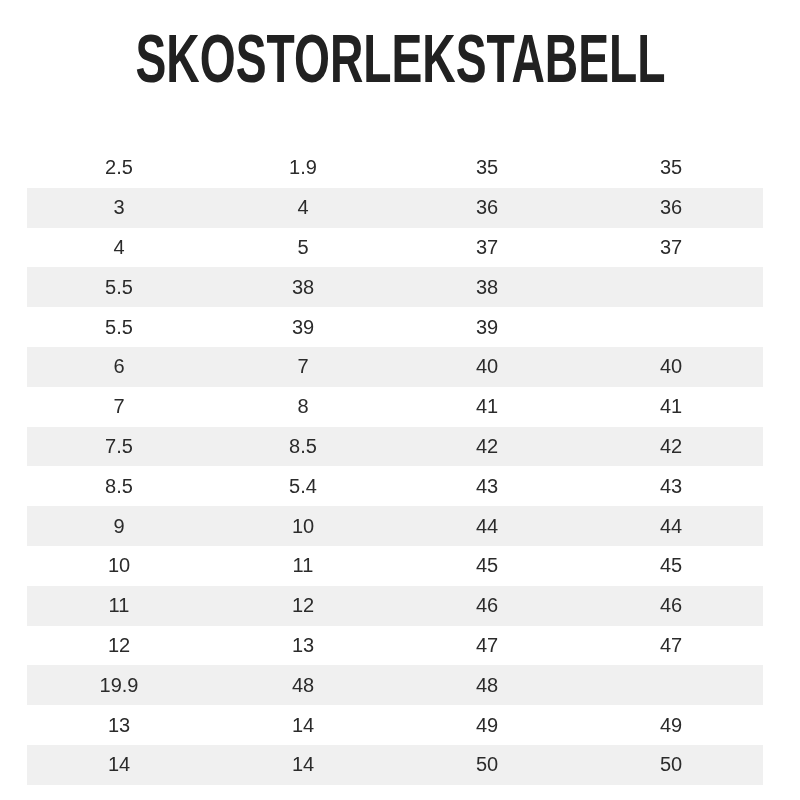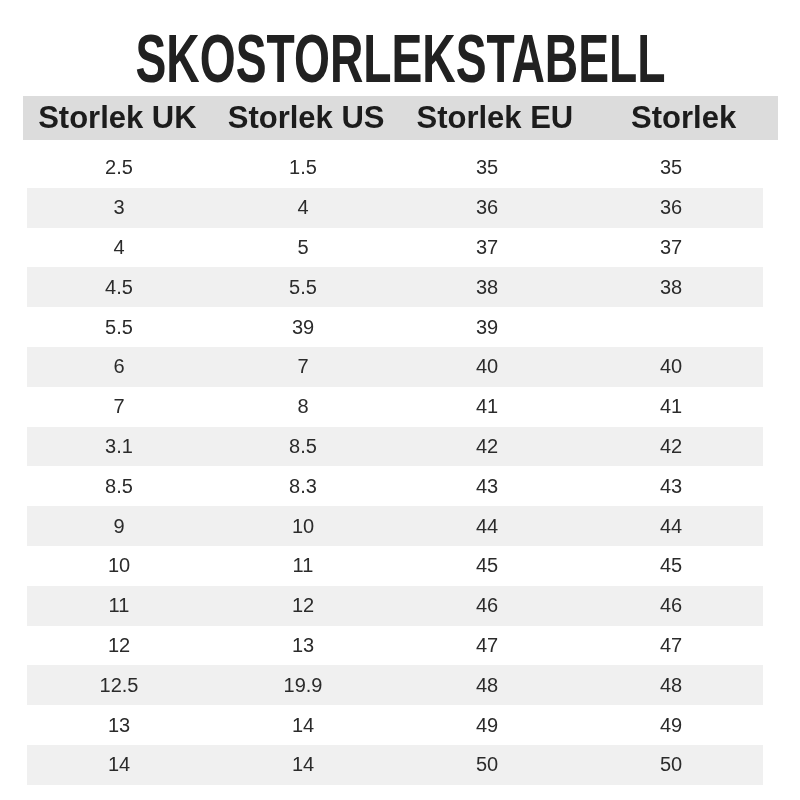--- a/index.html
+++ b/index.html
@@ -78,48 +78,41 @@
 </style>
 </head>
 <body>
 
 <div class="page">
 
   <h1 class="title">
     <span class="title-inner">SKOSTORLEKSTABELL</span>
   </h1>
 
-  <div class="thead">
-    <div class="th">Storlek UK</div>
-    <div class="th">Storlek US</div>
-    <div class="th">Storlek EU</div>
-    <div class="th">Storlek</div>
-  </div>
 
   <div class="tbody">
       <div class="row">
         <div class="cell">2.5</div>
-        <div class="cell">1.5</div>
+        <div class="cell">1.9</div>
         <div class="cell">35</div>
         <div class="cell">35</div>
       </div>
       <div class="row">
         <div class="cell">3</div>
         <div class="cell">4</div>
         <div class="cell">36</div>
         <div class="cell">36</div>
       </div>
       <div class="row">
         <div class="cell">4</div>
         <div class="cell">5</div>
         <div class="cell">37</div>
         <div class="cell">37</div>
       </div>
       <div class="row">
-        <div class="cell">4.5</div>
         <div class="cell">5.5</div>
         <div class="cell">38</div>
         <div class="cell">38</div>
       </div>
       <div class="row">
         <div class="cell">5.5</div>
         <div class="cell">39</div>
         <div class="cell">39</div>
       </div>
       <div class="row">
@@ -128,28 +121,28 @@
         <div class="cell">40</div>
         <div class="cell">40</div>
       </div>
       <div class="row">
         <div class="cell">7</div>
         <div class="cell">8</div>
         <div class="cell">41</div>
         <div class="cell">41</div>
       </div>
       <div class="row">
-        <div class="cell">3.1</div>
+        <div class="cell">7.5</div>
         <div class="cell">8.5</div>
         <div class="cell">42</div>
         <div class="cell">42</div>
       </div>
       <div class="row">
         <div class="cell">8.5</div>
-        <div class="cell">8.3</div>
+        <div class="cell">5.4</div>
         <div class="cell">43</div>
         <div class="cell">43</div>
       </div>
       <div class="row">
         <div class="cell">9</div>
         <div class="cell">10</div>
         <div class="cell">44</div>
         <div class="cell">44</div>
       </div>
       <div class="row">
@@ -164,21 +157,20 @@
         <div class="cell">46</div>
         <div class="cell">46</div>
       </div>
       <div class="row">
         <div class="cell">12</div>
         <div class="cell">13</div>
         <div class="cell">47</div>
         <div class="cell">47</div>
       </div>
       <div class="row">
-        <div class="cell">12.5</div>
         <div class="cell">19.9</div>
         <div class="cell">48</div>
         <div class="cell">48</div>
       </div>
       <div class="row">
         <div class="cell">13</div>
         <div class="cell">14</div>
         <div class="cell">49</div>
         <div class="cell">49</div>
       </div>

